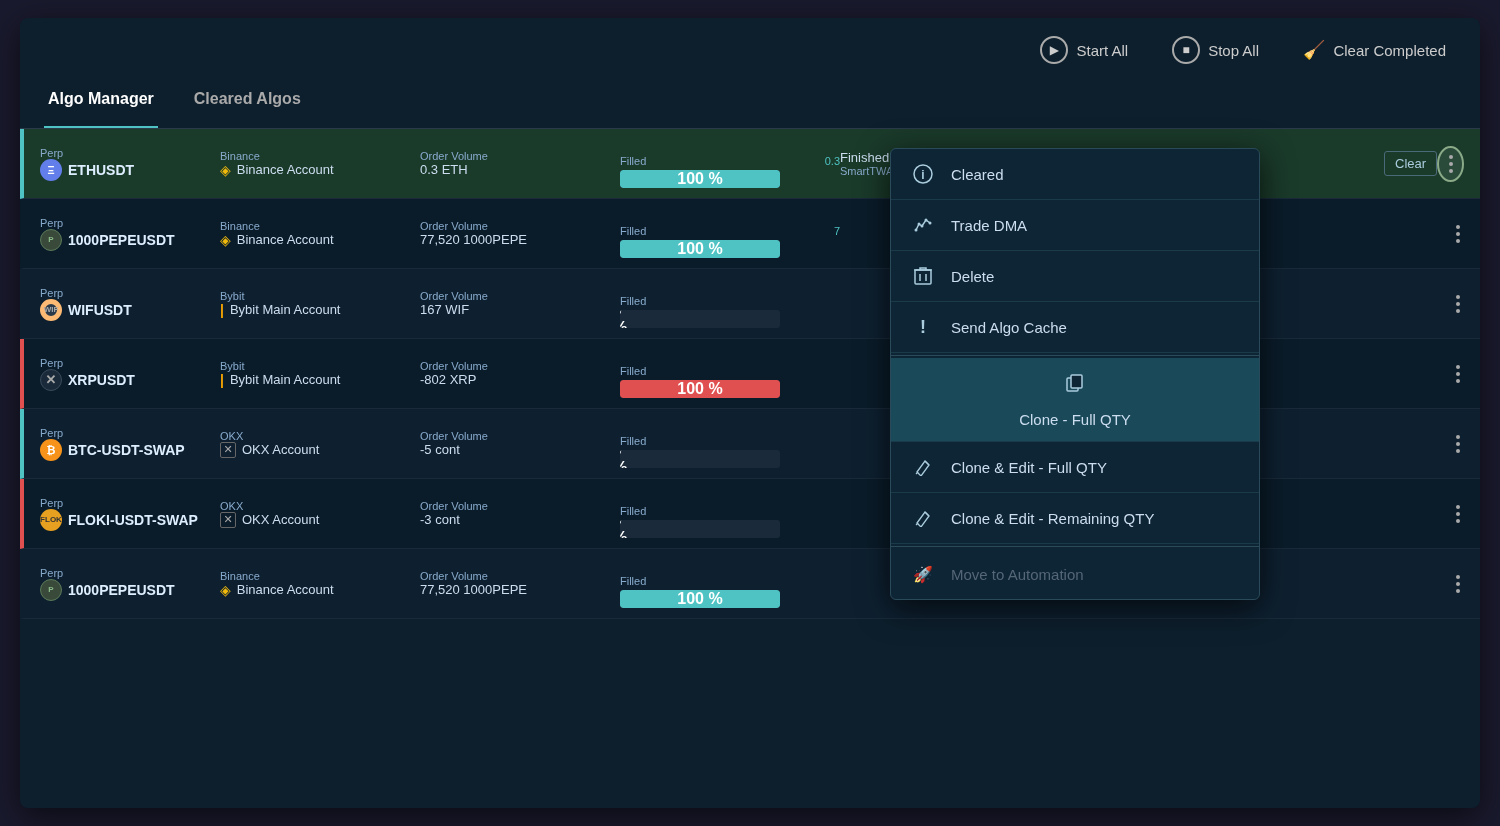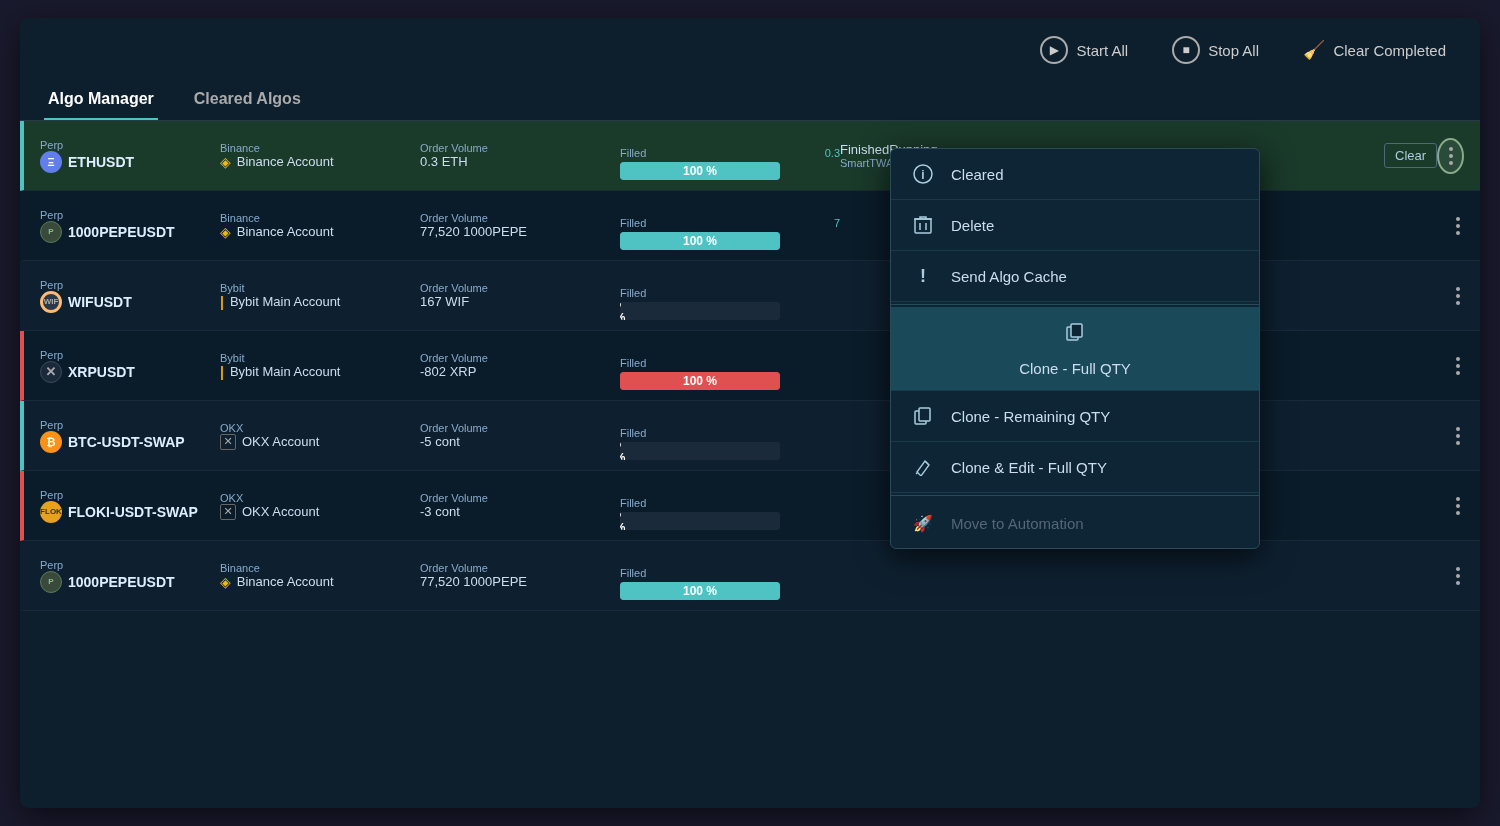--- a/index.html
+++ b/index.html
@@ -69,21 +69,21 @@
     
     .tab-header {
       display: flex;
       align-items: flex-end;
       padding: 0 24px;
       border-bottom: 1px solid #2a3a4a;
       gap: 32px;
     }
 
     .tab {
-      padding: 8px 4px 10px;
+      padding: 8px 4px 18px;
       color: #aaa;
       font-size: 16px;
       font-weight: 600;
       cursor: pointer;
       border-bottom: 2px solid transparent;
     }
 
     .tab.active {
       color: #fff;
       border-bottom: 2px solid #4fc3c3;
@@ -162,21 +162,21 @@
       border-radius: 50%;
       display: flex;
       align-items: center;
       justify-content: center;
       font-size: 11px;
       font-weight: bold;
       flex-shrink: 0;
     }
 
     .coin-eth { background: #627eea; color: white; }
-    .coin-wif { background: #2a3a4a; color: #aaa; font-size: 8px; border: 3px solid #fdba74; }
+    .coin-wif { background: #2a3a4a; color: #aaa; font-size: 8px; border: 5px solid #fdba74; }
     .coin-xrp { background: #1a2a3a; color: #aaa; border: 1px solid #3a4a5a; }
     .coin-btc { background: #f7931a; color: white; }
     .coin-floki { background: #e8a020; color: #333; font-size: 8px; }
     .coin-pepe { background: #3a4a3a; color: #8aba8a; font-size: 8px; border: 1px solid #5a7a5a; }
 
     .exchange-name {
       font-size: 11px;
       color: #88aacc;
     }
 
@@ -214,21 +214,21 @@
       overflow: hidden;
       margin-top: 3px;
     }
 
     .progress-bar-fill {
       height: 100%;
       border-radius: 3px;
       display: flex;
       align-items: center;
       justify-content: center;
-      font-size: 12px;
+      font-size: 16px;
       font-weight: bold;
       color: white;
     }
 
     .fill-teal { background: #4fc3c3; }
     .fill-red { background: #e05050; }
     .fill-gray { background: #3a4a5a; }
 
     .status-name {
       font-size: 13px;
@@ -626,20 +626,33 @@
       <span class="menu-icon">
         <svg width="20" height="20" viewBox="0 0 20 20" fill="none">
           <circle cx="10" cy="10" r="9" stroke="#aaccdd" stroke-width="1.5"></circle>
           <text x="10" y="15" text-anchor="middle" fill="#aaccdd" font-size="12" font-weight="bold">i</text>
         </svg>
       </span>
       <span>Cleared</span>
     </div>
     <div class="menu-item">
       <span class="menu-icon">
+        <svg width="20" height="20" viewBox="0 0 20 20">
+          <path d="M3 15 L6 9 L9 11 L13 5 L17 8" stroke="#aaccdd" stroke-width="1.5" fill="none"></path>
+          <circle cx="3" cy="15" r="1.5" fill="#aaccdd"></circle>
+          <circle cx="6" cy="9" r="1.5" fill="#aaccdd"></circle>
+          <circle cx="9" cy="11" r="1.5" fill="#aaccdd"></circle>
+          <circle cx="13" cy="5" r="1.5" fill="#aaccdd"></circle>
+          <circle cx="17" cy="8" r="1.5" fill="#aaccdd"></circle>
+        </svg>
+      </span>
+      <span>Trade DMA</span>
+    </div>
+    <div class="menu-item">
+      <span class="menu-icon">
         <svg width="18" height="20" viewBox="0 0 18 20">
           <rect x="1" y="4" width="16" height="14" rx="1" stroke="#aaccdd" stroke-width="1.5" fill="none"></rect>
           <path d="M6 4V2h6v2" stroke="#aaccdd" stroke-width="1.5" fill="none"></path>
           <line x1="0" y1="4" x2="18" y2="4" stroke="#aaccdd" stroke-width="1.5"></line>
           <line x1="6" y1="8" x2="6" y2="15" stroke="#aaccdd" stroke-width="1.5"></line>
           <line x1="12" y1="8" x2="12" y2="15" stroke="#aaccdd" stroke-width="1.5"></line>
         </svg>
       </span>
       <span>Delete</span>
     </div>
@@ -653,35 +666,36 @@
         <svg width="18" height="18" viewBox="0 0 18 18">
           <rect x="1" y="4" width="11" height="13" rx="1" stroke="#aaccdd" stroke-width="1.5" fill="none"></rect>
           <rect x="5" y="1" width="11" height="13" rx="1" stroke="#aaccdd" stroke-width="1.5" fill="#0d2535"></rect>
         </svg>
       </span>
       <span>Clone - Full QTY</span>
     </div>
     <div class="menu-item">
       <span class="menu-icon">
         <svg width="18" height="18" viewBox="0 0 18 18">
-          <rect x="1" y="4" width="11" height="13" rx="1" stroke="#aaccdd" stroke-width="1.5" fill="none"></rect>
-          <rect x="5" y="1" width="11" height="13" rx="1" stroke="#aaccdd" stroke-width="1.5" fill="#0d2535"></rect>
+          <path d="M3 14 L11 3 L15 7 L7 18 Z" stroke="#aaccdd" stroke-width="1.3" fill="none"></path>
+          <path d="M11 3 L15 7" stroke="#aaccdd" stroke-width="1.3"></path>
+          <path d="M2 16 L4 14" stroke="#aaccdd" stroke-width="1.3"></path>
         </svg>
       </span>
-      <span>Clone - Remaining QTY</span>
+      <span>Clone &amp; Edit - Full QTY</span>
     </div>
     <div class="menu-item">
       <span class="menu-icon">
         <svg width="18" height="18" viewBox="0 0 18 18">
           <path d="M3 14 L11 3 L15 7 L7 18 Z" stroke="#aaccdd" stroke-width="1.3" fill="none"></path>
           <path d="M11 3 L15 7" stroke="#aaccdd" stroke-width="1.3"></path>
           <path d="M2 16 L4 14" stroke="#aaccdd" stroke-width="1.3"></path>
         </svg>
       </span>
-      <span>Clone &amp; Edit - Full QTY</span>
+      <span>Clone &amp; Edit - Remaining QTY</span>
     </div>
     <div class="menu-divider"></div>
     <div class="menu-item disabled">
       <span class="menu-icon" style="font-size:16px; color:#556677;">🚀</span>
       <span style="color:#556677;">Move to Automation</span>
     </div>
   </div>
 
 </div>
 

